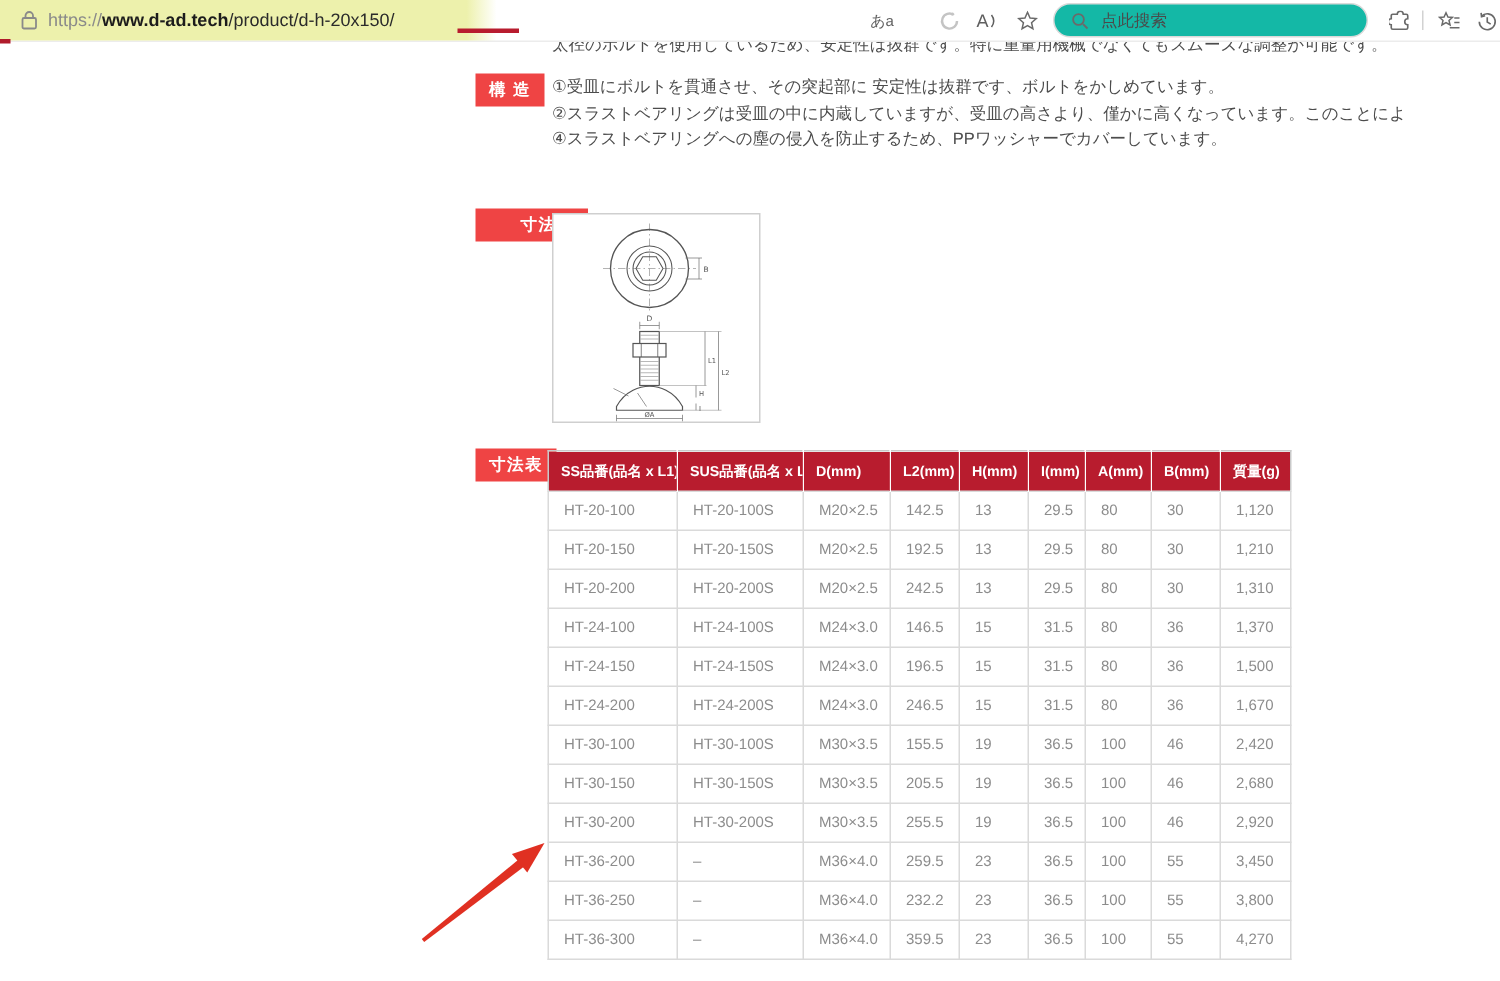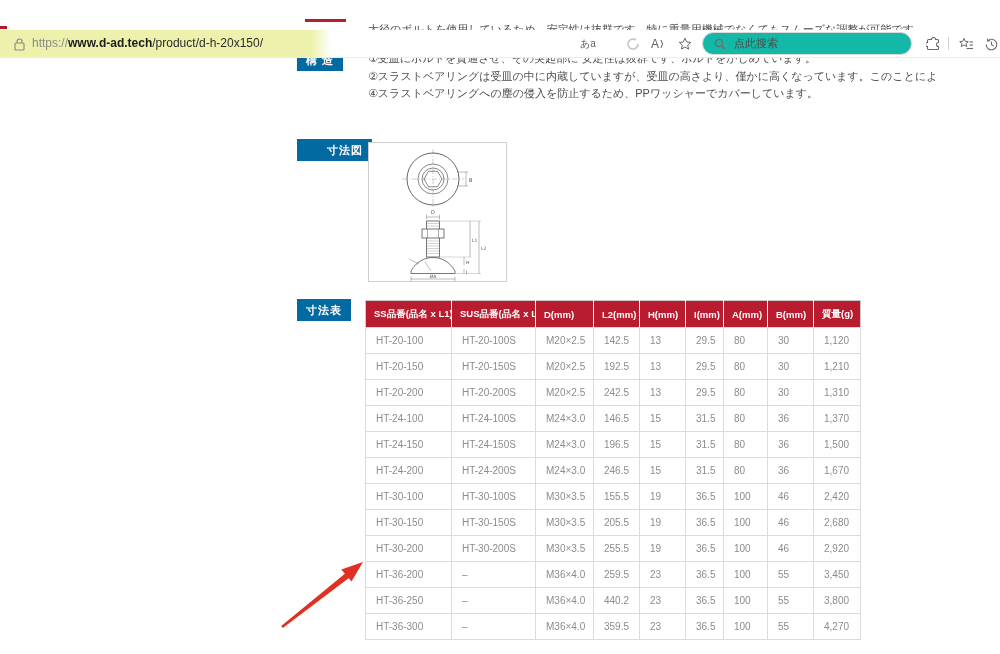--- a/index.html
+++ b/index.html
@@ -2,40 +2,40 @@
 <html><head>
 <meta charset="utf-8">
 <style>
   html,body{margin:0;padding:0;}
   body{
     width:1000px;height:654px;position:relative;background:#fff;overflow:hidden;
     font-family:"Liberation Sans","DejaVu Sans",sans-serif;
     -webkit-font-smoothing:antialiased;
   }
   
-  .toolbar{position:absolute;left:0;top:0;width:1000px;height:27px;background:#fff;border-bottom:1px solid #ececec;z-index:5;margin-top:30px;}
+  .toolbar{position:absolute;left:0;top:0;width:1000px;height:27px;background:#fff;border-bottom:1px solid #ececec;z-index:5;}
   .url-highlight{position:absolute;left:0;top:0;width:331px;height:27px;
     background:linear-gradient(90deg,#edf1ac 0,#edf1ac 94%,rgba(237,241,172,0) 100%);z-index:1;}
   .lock{position:absolute;left:14px;top:7px;z-index:2;}
   .url{position:absolute;left:32px;top:6px;font-size:12px;z-index:2;white-space:nowrap;}
   .url .scheme{color:#8a8a8a;}
   .url .domain{color:#1c1c1c;font-weight:bold;}
   .url .path{color:#2b2b2b;}
   .tb-ic{position:absolute;top:4px;width:20px;height:20px;display:flex;align-items:center;justify-content:center;
     color:#5f5f5f;font-size:12px;z-index:2;cursor:default;}
   .search-pill{position:absolute;left:702px;top:2px;width:208px;height:21px;border:1px solid #dadada;border-radius:12px;
     background:#14b8a6;display:flex;align-items:center;z-index:2;}
   .search-pill .txt{font-size:11px;color:#4a4a4a;margin-left:8px;}
   .tb-divider{position:absolute;left:948px;top:7px;width:1px;height:13px;background:#d2d2d2;z-index:2;}
   .red-speck{position:absolute;left:0;top:26px;width:7px;height:3px;background:#b01b2b;z-index:6;}
   
   .tab-sliver{position:absolute;left:305px;top:19px;width:41px;height:3px;background:#b81c2e;z-index:6;}
   .para{position:absolute;font-size:11px;color:#4c4c4c;white-space:nowrap;}
   .feature-line{left:368px;top:22px;}
-  .red-label{position:absolute;left:297px;background:#0369a1;color:#fff;font-size:11px;font-weight:bold;
+  .red-label{position:absolute;left:317px;background:#ef4444;color:#fff;font-size:11px;font-weight:bold;
     padding:4px 9px;letter-spacing:1px;line-height:14px;}
   .structure-lines{position:absolute;left:368px;top:50px;font-size:11px;color:#4c4c4c;line-height:17.6px;white-space:nowrap;}
   .diagram-box{position:absolute;left:368px;top:142px;width:137px;height:138px;border:1px solid #cfcfcf;background:#fff;}
   
   .spec-table{position:absolute;left:365px;top:300px;border-collapse:collapse;table-layout:fixed;width:495px;
     border:1px solid #c9c9c9;}
   .spec-table th{background:#b81c2e;color:#fff;font-size:9.5px;font-weight:bold;text-align:left;
     height:26px;padding:0 0 0 8px;border-left:1px solid rgba(255,255,255,.35);white-space:nowrap;overflow:hidden;}
   .spec-table th:first-child{border-left:none;}
   .spec-table td{font-size:10px;color:#8c8c8c;height:25px;padding:0 0 0 10px;border:1px solid #dadada;
@@ -322,21 +322,21 @@
         <td>23</td>
         <td>36.5</td>
         <td>100</td>
         <td>55</td>
         <td>3,450</td>
       </tr>
       <tr>
         <td>HT-36-250</td>
         <td>–</td>
         <td>M36×4.0</td>
-        <td>440.2</td>
+        <td>232.2</td>
         <td>23</td>
         <td>36.5</td>
         <td>100</td>
         <td>55</td>
         <td>3,800</td>
       </tr>
       <tr>
         <td>HT-36-300</td>
         <td>–</td>
         <td>M36×4.0</td>

